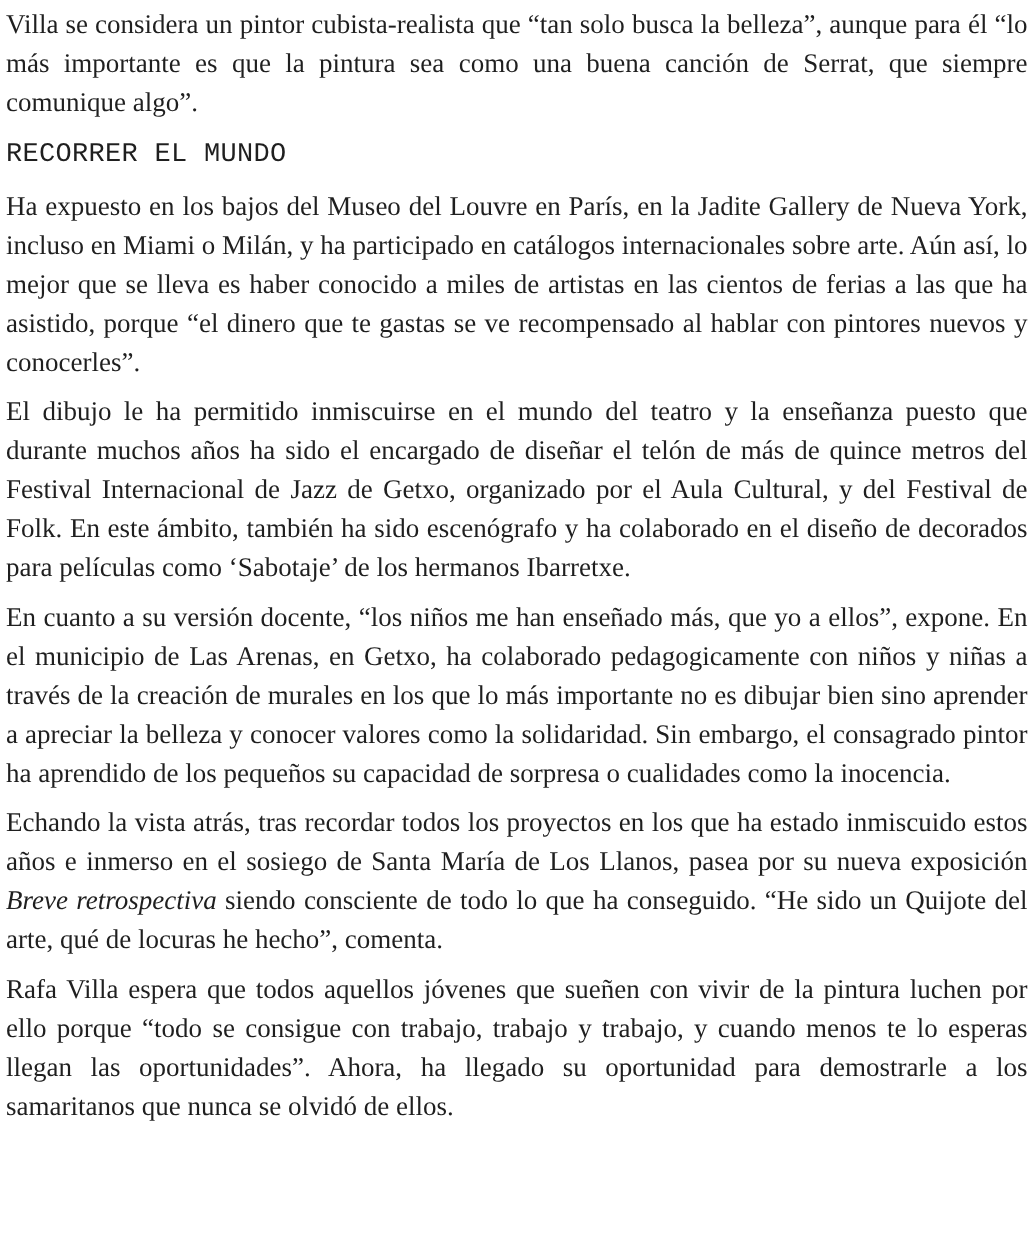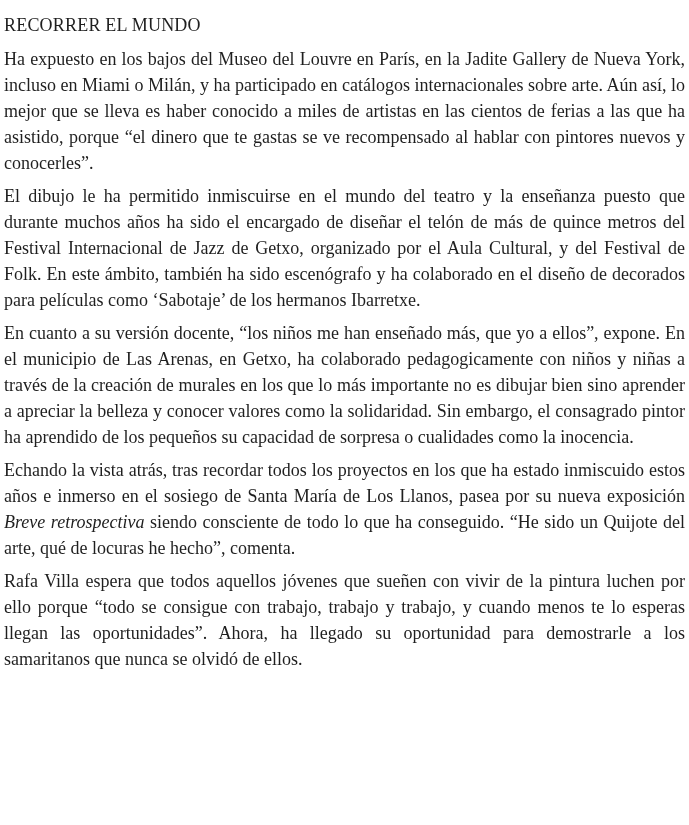--- a/index.html
+++ b/index.html
@@ -25,30 +25,32 @@
   .para:last-child {
     margin-bottom: 0;
   }
   .section-heading {
     font-size: 18px;
     font-weight: normal;
     line-height: 26px;
     margin: 9px 0 8px 0;
     text-align: left;
     letter-spacing: 0.2px;
+    font-family: Liberation Mono, monospace;
   }
   .italic-title {
     font-style: italic;
   }
 </style>
 </head>
 <body>
 
 <div class="page">
 
+  <p class="para">Villa se considera un pintor cubista-realista que “tan solo busca la belleza”, aunque para él “lo más importante es que la pintura sea como una buena canción de Serrat, que siempre comunique algo”.</p>
 
 
   <h2 class="section-heading">RECORRER EL MUNDO</h2>
 
   <p class="para">Ha expuesto en los bajos del Museo del Louvre en París, en la Jadite Gallery de Nueva York, incluso en Miami o Milán, y ha participado en catálogos internacionales sobre arte. Aún así, lo mejor que se lleva es haber conocido a miles de artistas en las cientos de ferias a las que ha asistido, porque “el dinero que te gastas se ve recompensado al hablar con pintores nuevos y conocerles”.</p>
 
   <p class="para">El dibujo le ha permitido inmiscuirse en el mundo del teatro y la enseñanza puesto que durante muchos años ha sido el encargado de diseñar el telón de más de quince metros del Festival Internacional de Jazz de Getxo, organizado por el Aula Cultural, y del Festival de Folk. En este ámbito, también ha sido escenógrafo y ha colaborado en el diseño de decorados para películas como ‘Sabotaje’ de los hermanos Ibarretxe.</p>
 
   <p class="para">En cuanto a su versión docente, “los niños me han enseñado más, que yo a ellos”, expone. En el municipio de Las Arenas, en Getxo, ha colaborado pedagogicamente con niños y niñas a través de la creación de murales en los que lo más importante no es dibujar bien sino aprender a apreciar la belleza y conocer valores como la solidaridad. Sin embargo, el consagrado pintor ha aprendido de los pequeños su capacidad de sorpresa o cualidades como la inocencia.</p>
 

